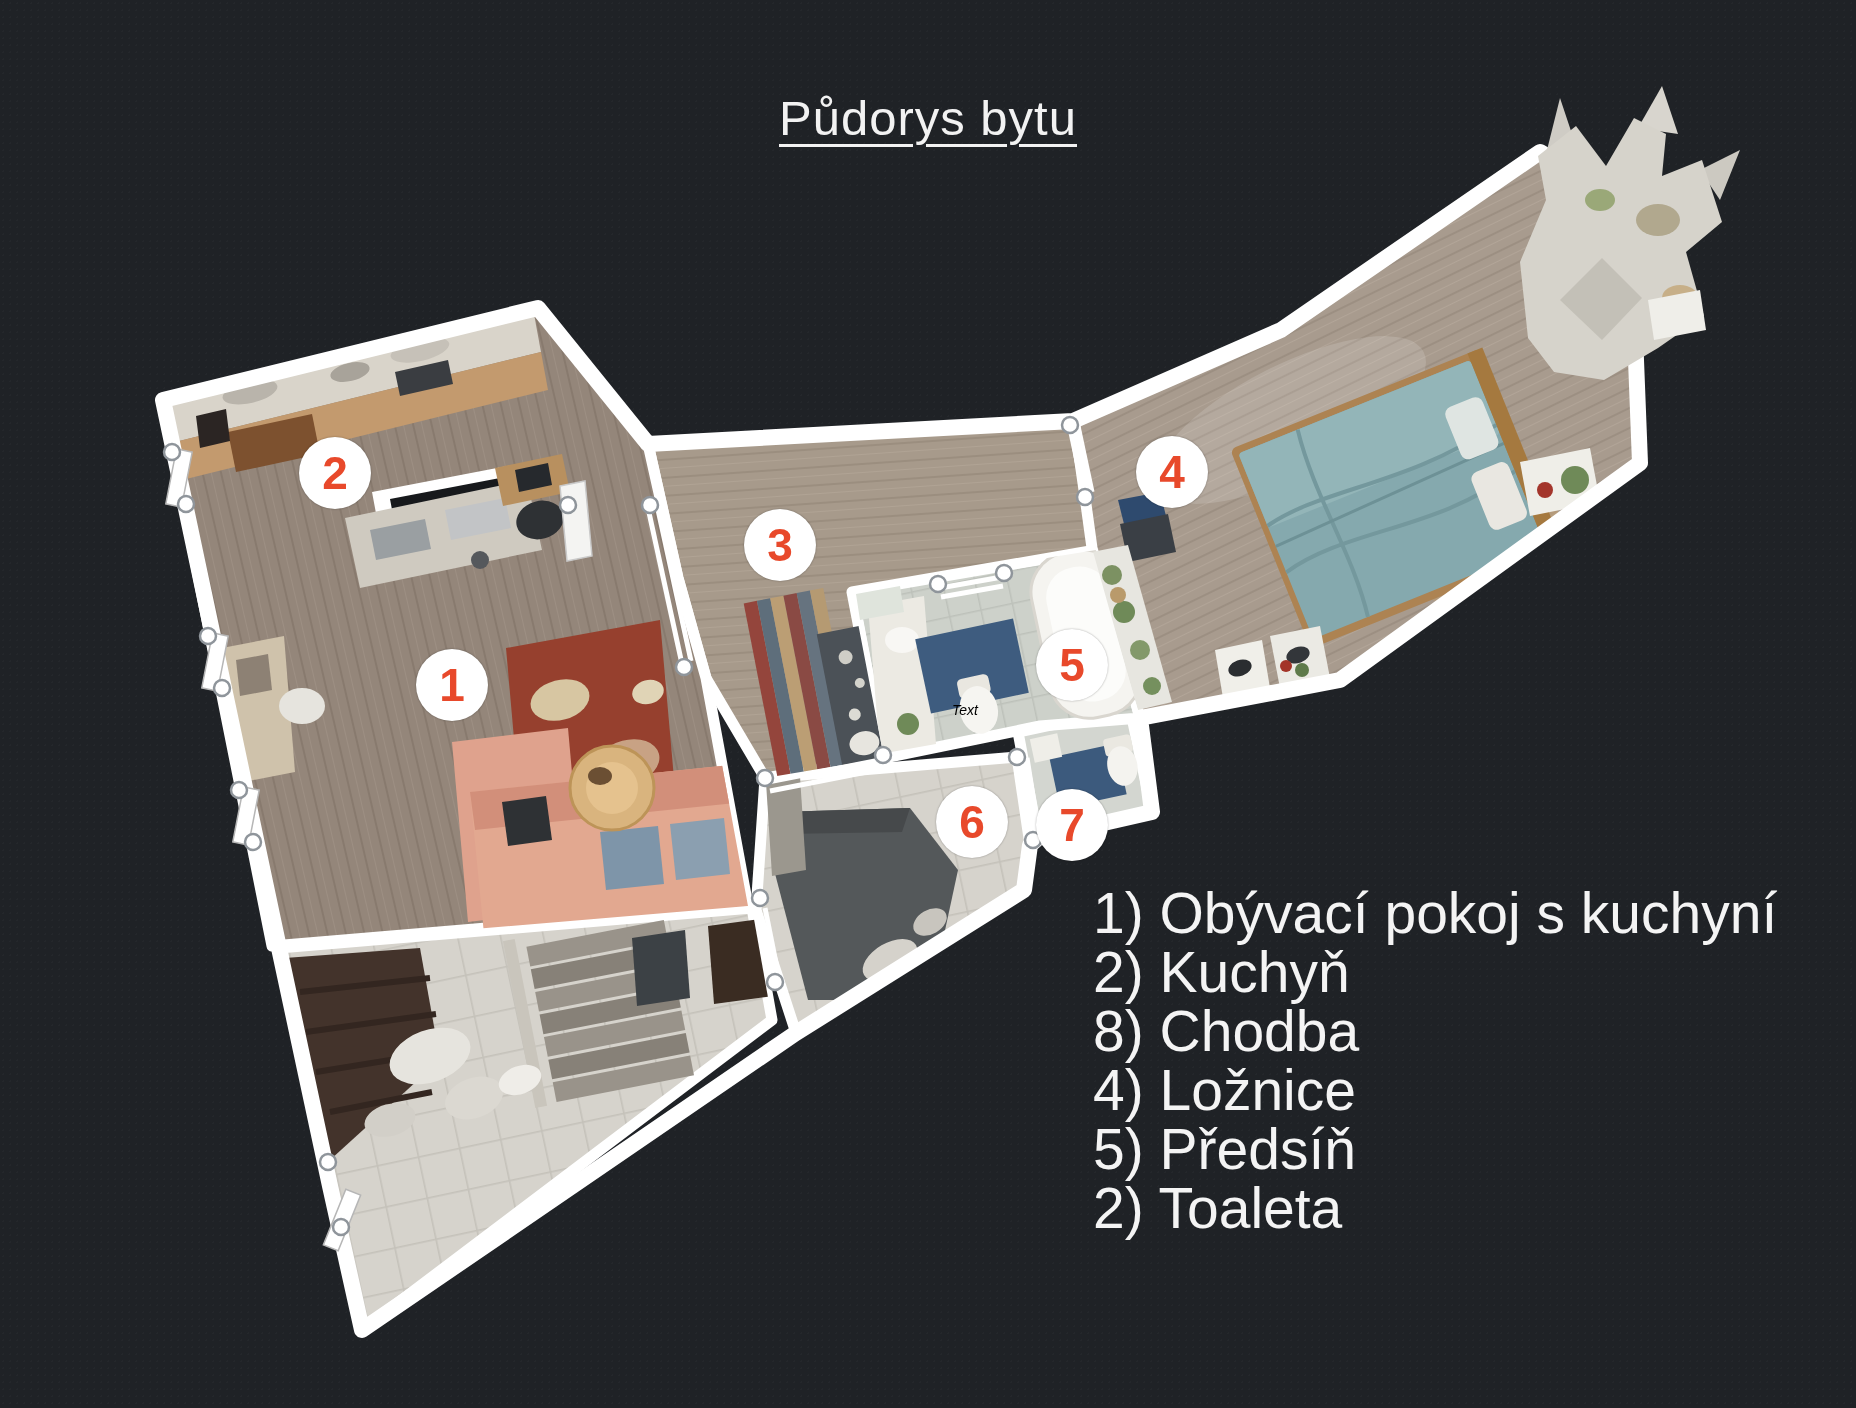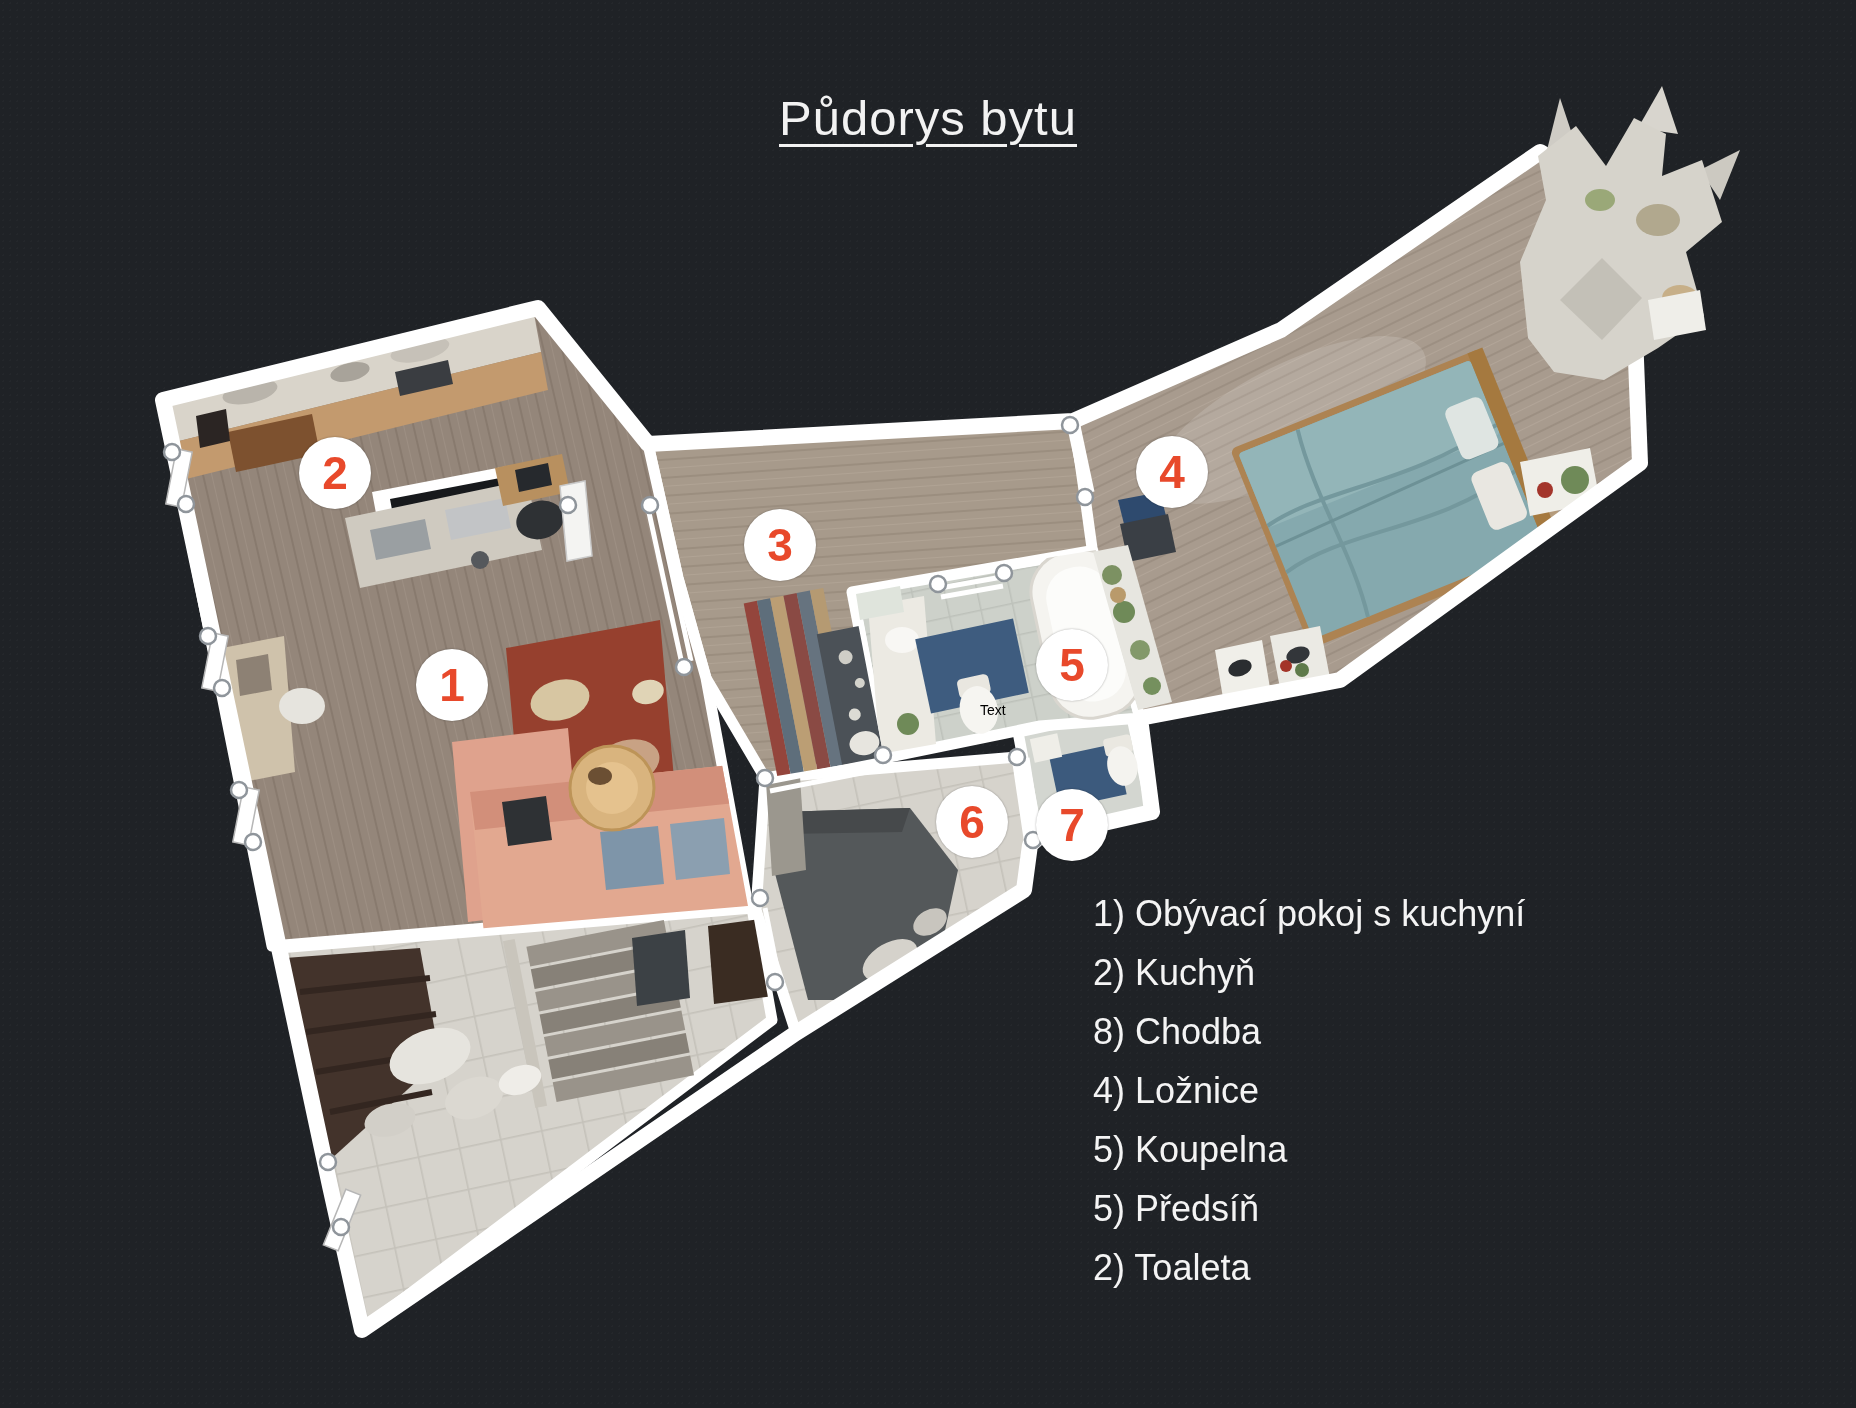--- a/index.html
+++ b/index.html
@@ -11,29 +11,29 @@
     font-family:"Liberation Sans", sans-serif;
   }
   .page-title-wrap{position:absolute;left:0;top:90px;width:100%;text-align:center;}
   .page-title{
     color:#f2f2f2;font-size:49px;letter-spacing:1px;
     text-decoration:underline;text-underline-offset:9px;text-decoration-thickness:3px;
   }
   .floorplan-svg{position:absolute;left:0;top:0;}
   .legend{
     position:absolute;left:1093px;top:884px;
-    color:#f4f4f4;font-size:36px;line-height:59px;white-space:nowrap;
+    color:#f4f4f4;font-size:57px;line-height:59px;white-space:nowrap;
   }
   .marker{
     position:absolute;width:72px;height:72px;border-radius:50%;
     background:#ffffff;display:flex;align-items:center;justify-content:center;
     box-shadow:0 0 2px rgba(0,0,0,0.35);
   }
   .marker span{color:#e8492b;font-size:46px;font-weight:bold;}
-  .tiny-label{position:absolute;left:980px;top:702px;color:#000;font-size:14px;}
+  .tiny-label{position:absolute;left:952px;top:702px;color:#000;font-size:14px;font-style:italic;}
 </style>
 </head>
 <body>
 
 <div class="stage">
 
   <svg class="floorplan-svg" width="1856" height="1408" viewBox="0 0 1856 1408">
     <defs>
       <pattern id="woodA" width="18" height="18" patternUnits="userSpaceOnUse" patternTransform="rotate(-13)">
         <rect width="18" height="18" fill="#94867a"></rect>
@@ -344,18 +344,17 @@
       <span>7</span>
     </div>
 
   <span class="tiny-label">Text</span>
 
   <div class="legend">
     <div>1) Obývací pokoj s kuchyní</div>
     <div>2) Kuchyň</div>
     <div>8) Chodba</div>
     <div>4) Ložnice</div>
-    <div>5) Koupelna</div>
     <div>5) Předsíň</div>
     <div>2) Toaleta</div>
   </div>
 
 </div>
 
 </body></html>

